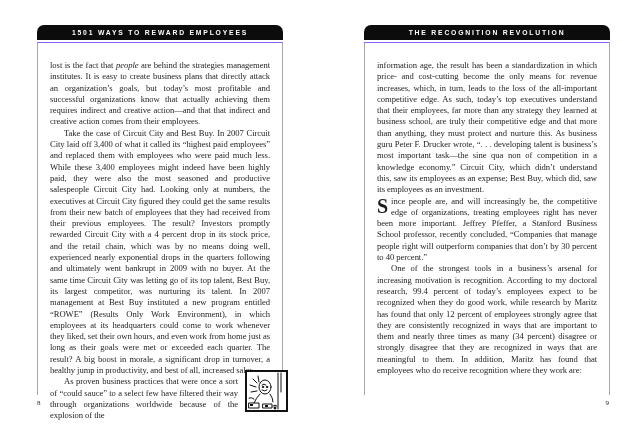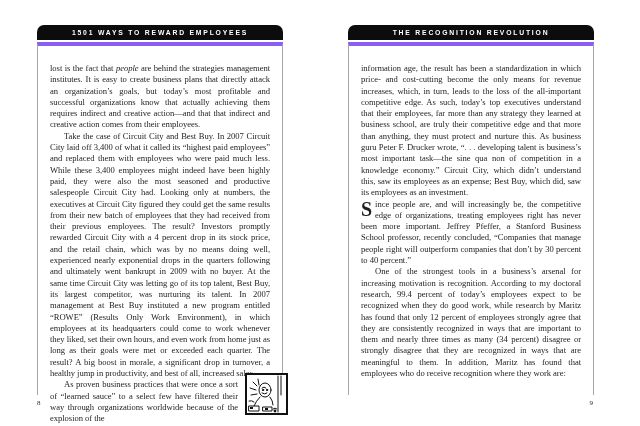--- a/index.html
+++ b/index.html
@@ -5,39 +5,39 @@
   html,body { margin:0; padding:0; }
   body {
     width:640px; height:426px;
     background:#ffffff;
     position:relative;
     font-family:"Liberation Serif", serif;
     overflow:hidden;
   }
   .page { position:absolute; top:25px; width:246px; }
   #left-page  { left:37px; }
-  #right-page { left:348px; }
+  #right-page { left:364px; }
 
   .running-head {
     height:15px;
     background:#0c0c0c;
     border-radius:7px 7px 0 0;
     color:#ffffff;
     font-family:"Liberation Sans", sans-serif;
     font-weight:bold;
     font-size:6.8px;
     letter-spacing:1.8px;
     text-align:center;
     line-height:16px;
     white-space:nowrap;
   }
 
   .frame {
     margin-top:2px;
-    border-top:4px solid #8b5cf6;
+    border-top:1px solid #8b5cf6;
     border-left:1px solid #a6a6a6;
     border-right:1px solid #a6a6a6;
     height:353px;
     box-sizing:border-box;
     padding:17px 12px 0 12px;
   }
 
   p.body {
     margin:0;
     font-size:8.6px;
@@ -128,21 +128,21 @@
             <path d="M28 36 q2 -2 4 0"></path>
             <path d="M4 28 q3 -1 5 1"></path>
           </g>
           <g fill="#111111">
             <rect x="5" y="34" width="3" height="2"></rect>
             <rect x="20" y="35" width="3" height="2"></rect>
             <circle cx="30" cy="38" r="1.4"></circle>
           </g>
         </svg>
       </div>
-      <p class="body indent">As proven business practices that were once a sort of “learned sauce” to a select few have filtered their way through organizations worldwide because of the explosion of the</p>
+      <p class="body indent">As proven business practices that were once a sort of “could sauce” to a select few have filtered their way through organizations worldwide because of the explosion of the</p>
     </div>
     <div class="pagenum">8</div>
   </div>
 
   <div class="page" id="right-page">
     <div class="running-head">THE RECOGNITION REVOLUTION</div>
     <div class="frame">
       <p class="body">information age, the result has been a standardization in which price- and cost-cutting become the only means for revenue increases, which, in turn, leads to the loss of the all-important competitive edge. As such, today’s top executives understand that their employees, far more than any strategy they learned at business school, are truly their competitive edge and that more than anything, they must protect and nurture this. As business guru Peter F. Drucker wrote, “. . . developing talent is business’s most important task—the sine qua non of competition in a knowledge economy.” Circuit City, which didn’t understand this, saw its employees as an expense; Best Buy, which did, saw its employees as an investment.</p>
       <p class="body"><span class="dropcap">S</span><span>ince people are, and will increasingly be, the competitive edge of organizations, treating employees right has never been more important. Jeffrey Pfeffer, a Stanford Business School professor, recently concluded, “Companies that manage people right will outperform companies that don’t by 30 percent to 40 percent.”</span></p>
       <p class="body indent">One of the strongest tools in a business’s arsenal for increasing motivation is recognition. According to my doctoral research, 99.4 percent of today’s employees expect to be recognized when they do good work, while research by Maritz has found that only 12 percent of employees strongly agree that they are consistently recognized in ways that are important to them and nearly three times as many (34 percent) disagree or strongly disagree that they are recognized in ways that are meaningful to them. In addition, Maritz has found that employees who do receive recognition where they work are:</p>

